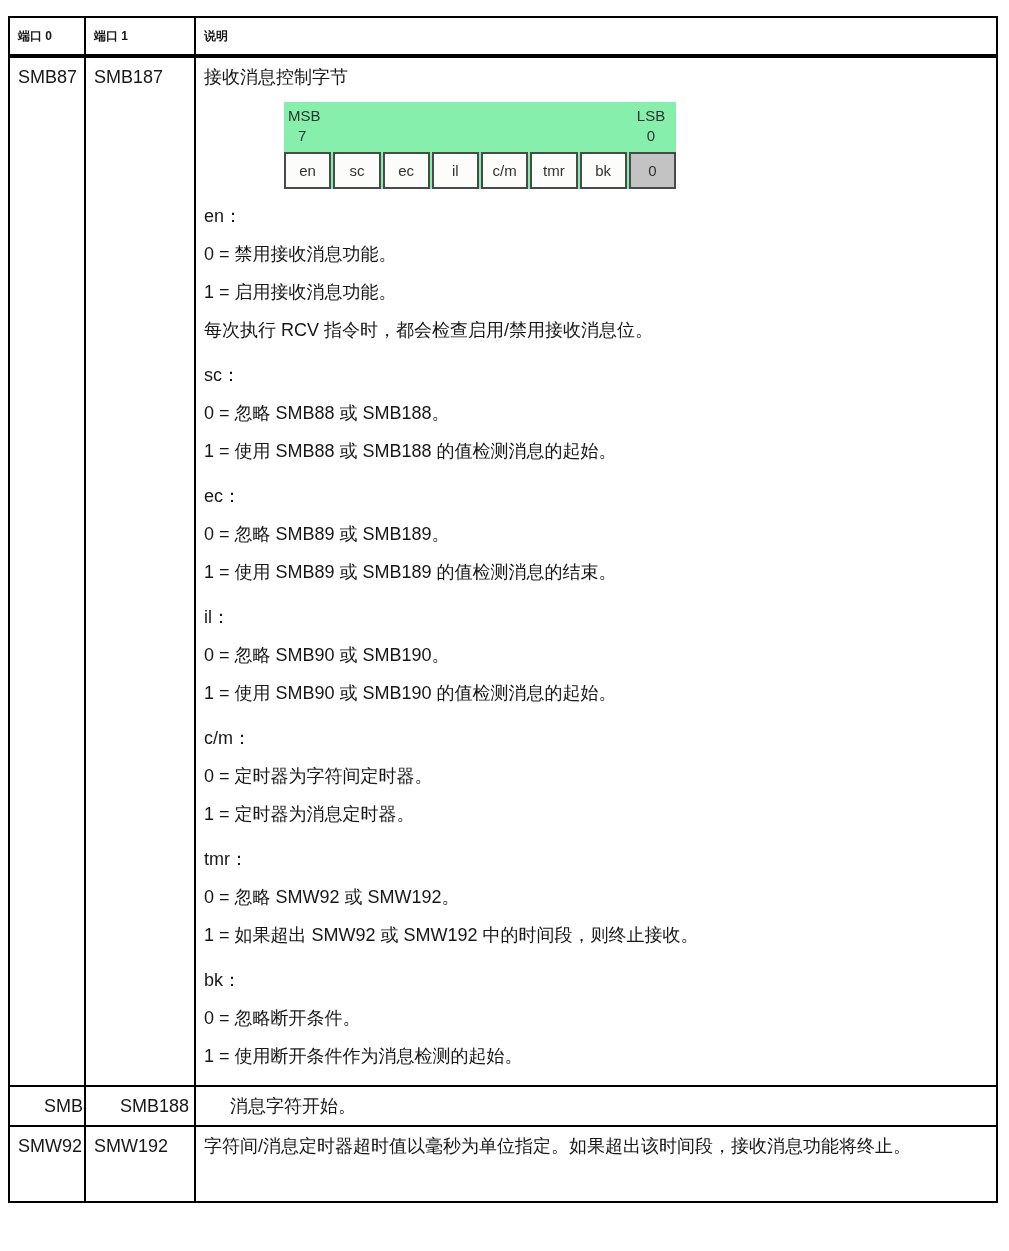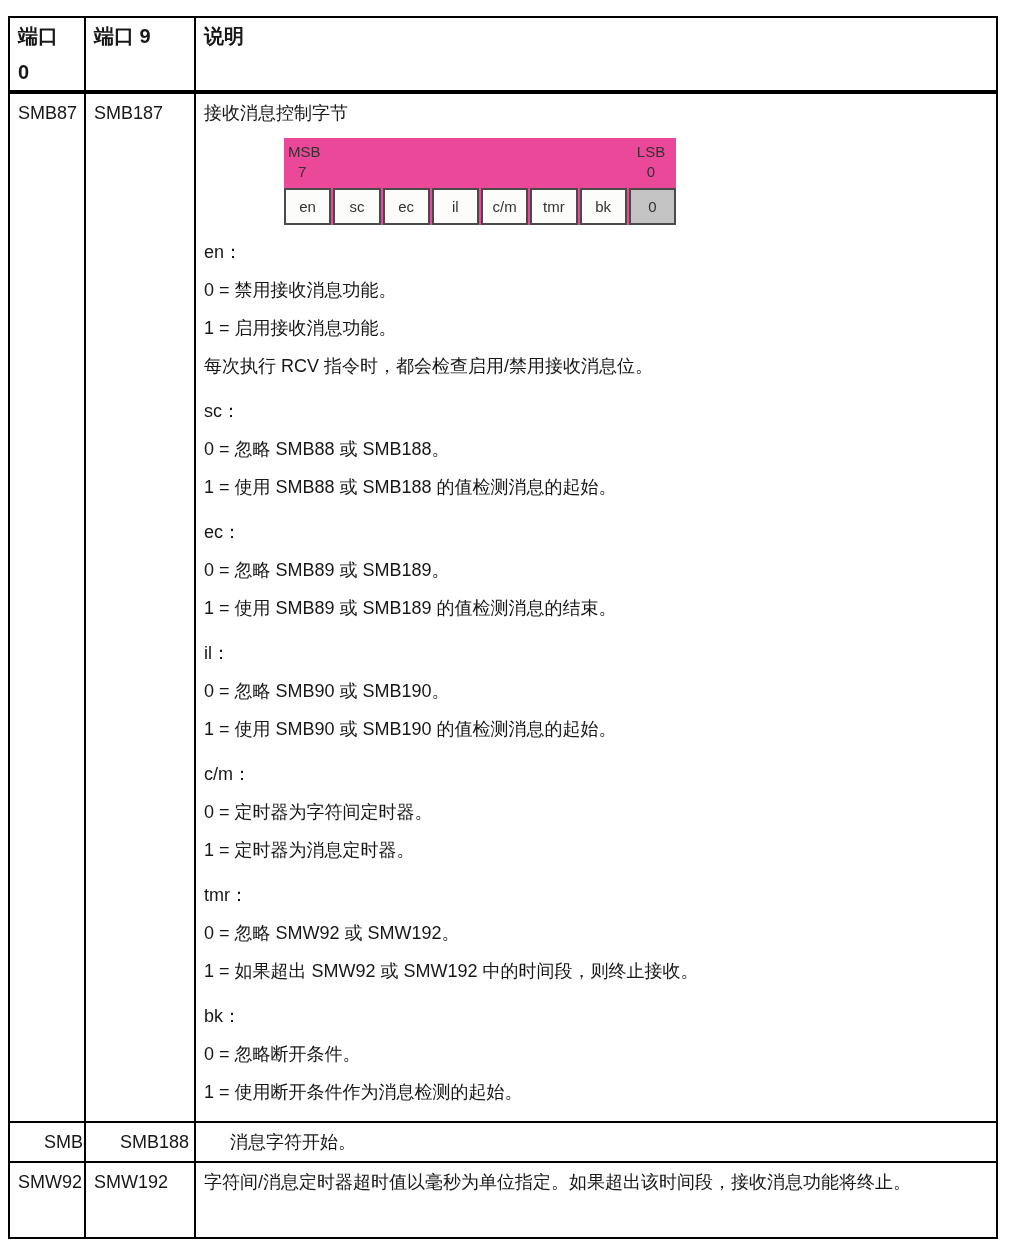--- a/index.html
+++ b/index.html
@@ -32,32 +32,32 @@
     font-size: 18px;
     line-height: 38px;
     padding: 0 10px 0 8px;
     overflow: hidden;
   }
   .doc-table thead th {
     font-weight: bold;
     height: 38px;
     line-height: 36px;
     border-bottom: 4px solid #000;
-    font-size: 20px;
+    font-size: 12px;
     margin-left: 8px;
   }
   .doc-table td.desc-cell-complex { padding-bottom: 10px; margin-left: 36px; }
   tr.row-single td { height: 40px; padding-left: 34px; }
   tr.row-double td { height: 76px; }
 
   
   .bit-diagram {
     margin: 6px 0 8px 80px;
     width: 392px;
-    background: #ec4899;
+    background: #86efac;
     color: #323232;
   }
   .bit-top {
     position: relative;
     height: 50px;
     font-size: 15px;
     line-height: 20px;
   }
   .bit-top .msb { position: absolute; left: 4px; top: 4px; }
   .bit-top .msb .bit-num { padding-left: 10px; }
@@ -87,21 +87,21 @@
 <div class="page">
   <table class="doc-table">
     <colgroup>
       <col style="width:76px">
       <col style="width:110px">
       <col style="width:802px">
     </colgroup>
     <thead>
       <tr>
         <th>端口 0</th>
-        <th>端口 9</th>
+        <th>端口 1</th>
         <th>说明</th>
       </tr>
     </thead>
     <tbody>
       <tr>
         <td>SMB87</td>
         <td>SMB187</td>
         <td class="desc-cell-complex">
           <div class="desc-title">接收消息控制字节</div>
           <div class="bit-diagram">

